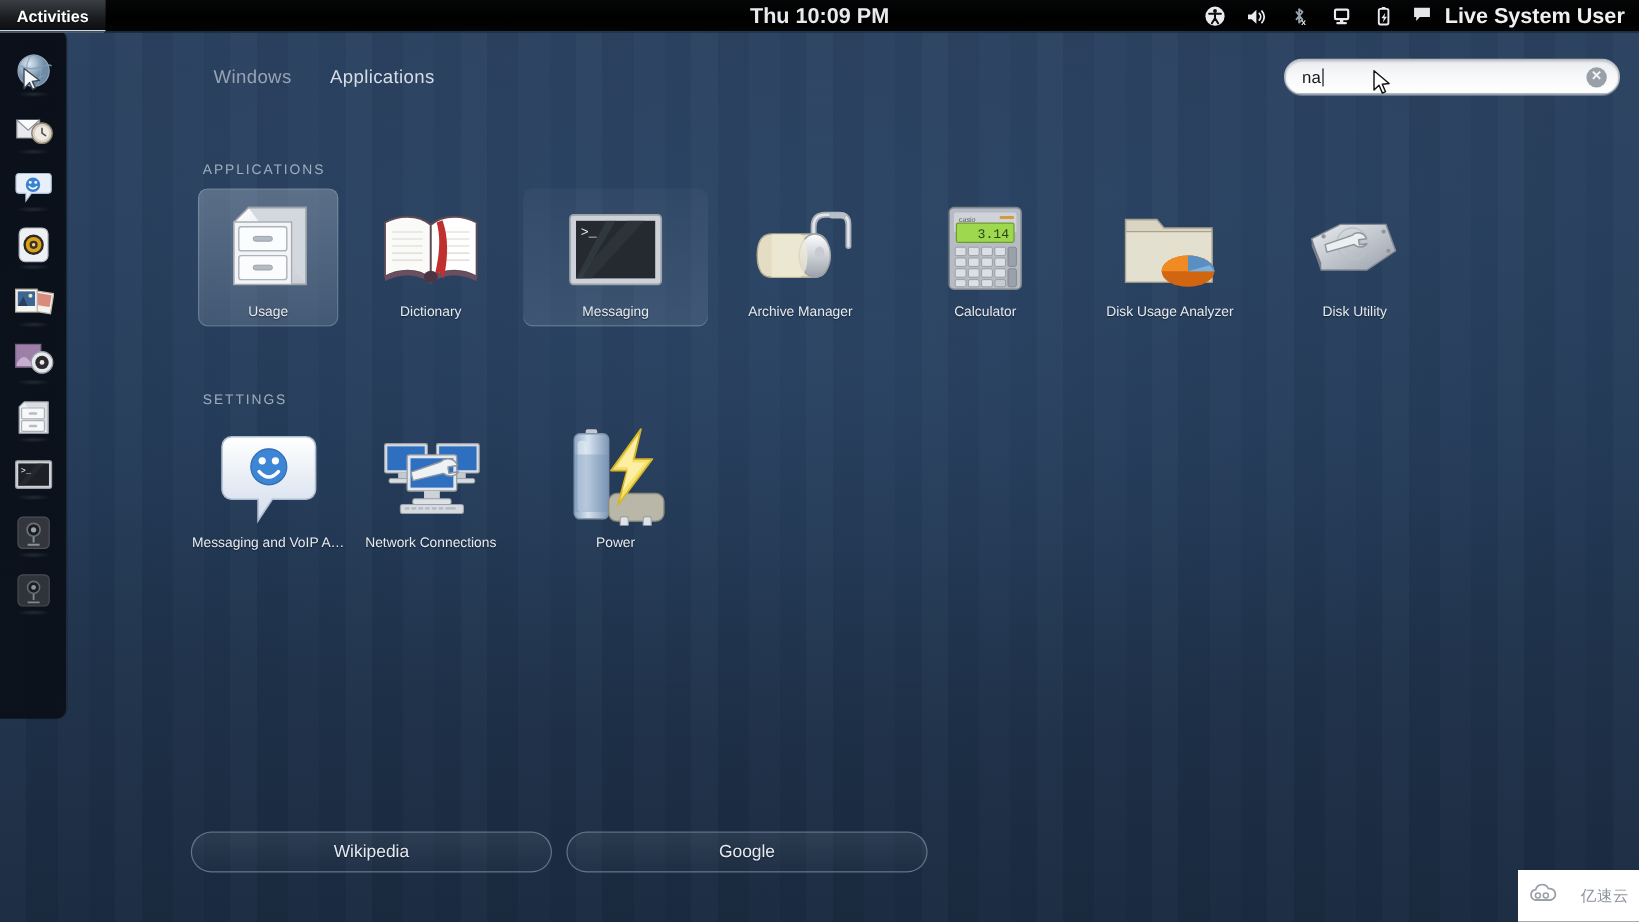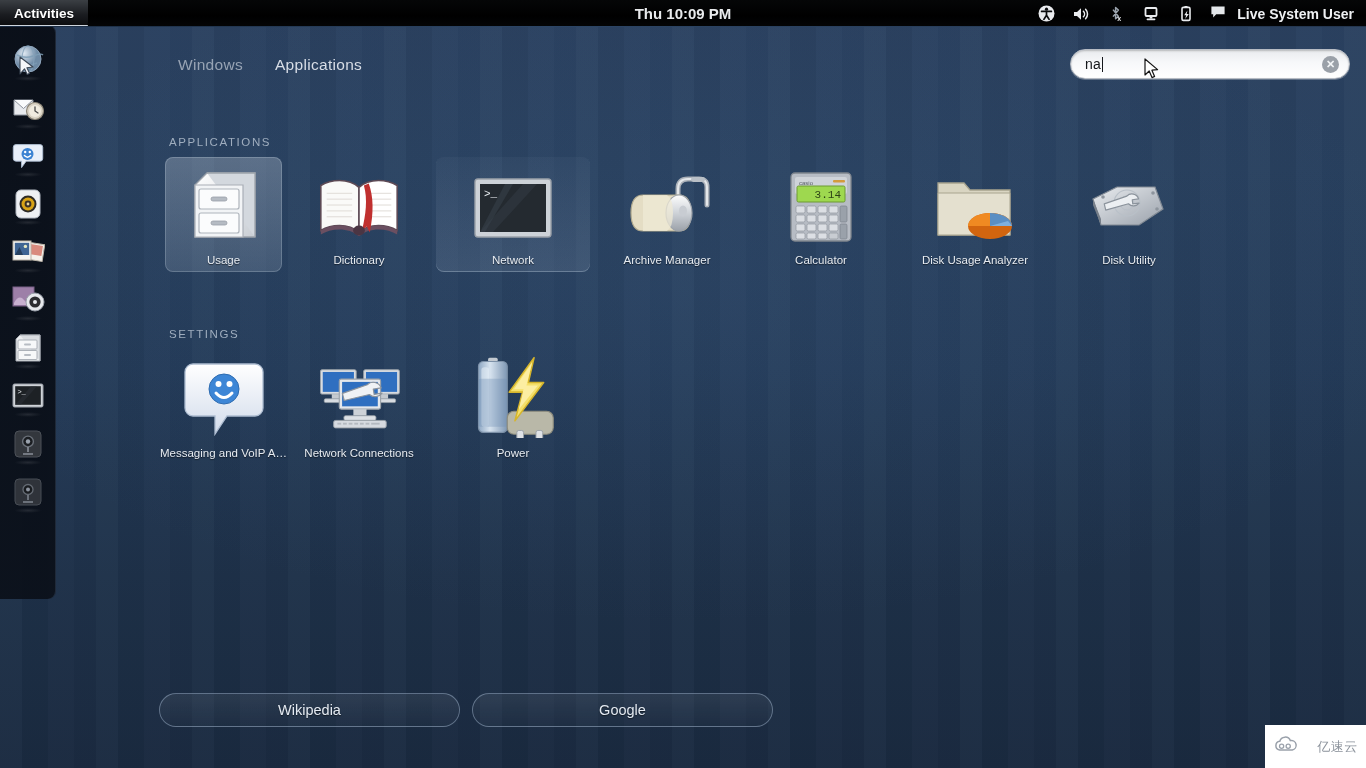--- a/index.html
+++ b/index.html
@@ -57,31 +57,31 @@
     text-shadow: 0 1px 1px rgba(0,0,0,.8);
   }
   .activities::after{
     content:""; position:absolute; left:0; right:0; bottom:0; height:2px;
     background:#cfd6de; border-radius:0 0 4px 0;
   }
   .clock {
     position:absolute; left:0; right:0; top:0;
     height:27px; line-height:27px;
     text-align:center;
-    font-size:15px; font-weight:bold; color:#e8eaec;
+    font-size:18px; font-weight:bold; color:#e8eaec;
     pointer-events:none;
   }
   .tray {
     position:absolute; right:8px; top:0; height:27px;
     display:flex; align-items:center; gap:13px;
   }
   .tray .ti { display:flex; align-items:center; justify-content:center; width:22px; height:27px; }
   .user {
     display:flex; align-items:center; gap:11px;
-    font-size:14px; font-weight:bold; color:#eef0f2; padding-right:4px;
+    font-size:18px; font-weight:bold; color:#eef0f2; padding-right:4px;
   }
 
   
   #dock {
     position:absolute; left:0; top:25px;
     width:56px; height:574px;
     background: linear-gradient(180deg, rgba(8,12,20,.93), rgba(10,15,24,.90));
     border-radius: 0 8px 8px 0;
     box-shadow: inset -1px 0 0 rgba(120,150,190,.18);
     z-index:30;
@@ -427,21 +427,21 @@
     <div class="appitem hover">
       <span class="ico">
         <svg width="84" height="72" viewBox="0 0 84 72">
           <rect x="4" y="6" width="76" height="58" rx="3" fill="#cdd2d8" stroke="#9ba1a9" stroke-width="1.4"></rect>
           <rect x="9" y="11" width="66" height="48" fill="#242a30"></rect>
           <path d="M9 59 L52 11 L66 11 L22 59 Z" fill="#323a43" opacity=".6"></path>
           <path d="M9 59 L34 11 L42 11 L14 59 Z" fill="#3a434d" opacity=".5"></path>
           <text x="13" y="24" font-size="11" fill="#e9edf1" font-family="Liberation Mono, monospace">&gt;_</text>
         </svg>
       </span>
-      <span class="lbl">Network</span>
+      <span class="lbl">Messaging</span>
     </div>
 
     <div class="appitem">
       <span class="ico">
         <svg width="92" height="76" viewBox="0 0 92 76">
           <defs>
               <linearGradient id="roller" x1="0" y1="0" x2="0" y2="1">
             <stop offset="0" stop-color="#fdfdfd"></stop>
                 <stop offset=".45" stop-color="#d3d7dc"></stop>
                 <stop offset="1" stop-color="#9ba1a9"></stop>

